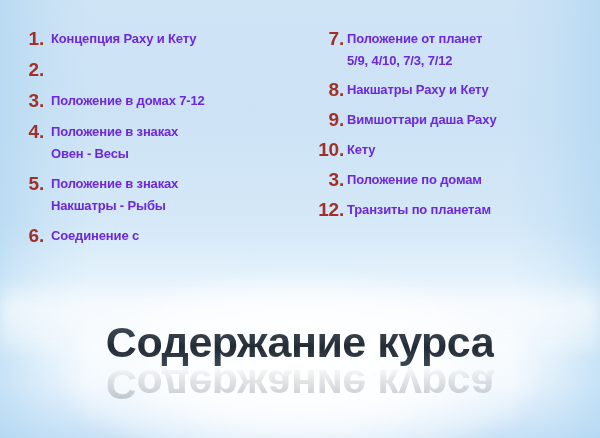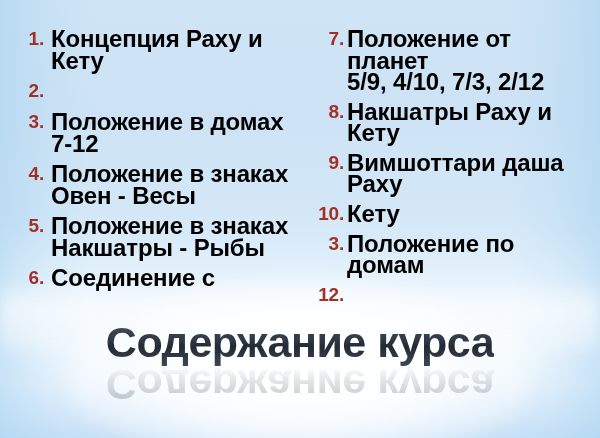--- a/index.html
+++ b/index.html
@@ -119,23 +119,23 @@
     font-size: 19px;
     line-height: 22px;
     text-align: right;
     letter-spacing: -0.2px;
   }
   .col-left .num  { width: 30px; padding-right: 7px; }
   .col-right .num { width: 36px; padding-right: 3px; }
 
   .txt {
     flex: 1 1 auto;
-    color: #000000;
+    color: #6d28d9;
     font-weight: bold;
-    font-size: 24px;
+    font-size: 13px;
     line-height: 21.5px;
     letter-spacing: -0.15px;
   }
   .txt .line2 { display: block; }
 
   
   .title-wrap {
     position: absolute;
     left: 0;
     right: 0;
@@ -215,21 +215,21 @@
         <span class="num">6.</span>
         <span class="txt"><span>Соединение с</span></span>
       </div>
 
     </div>
 
     <div class="column col-right">
 
       <div class="item">
         <span class="num">7.</span>
-        <span class="txt"><span>Положение от планет</span><span class="line2">5/9, 4/10, 7/3, 2/12</span></span>
+        <span class="txt"><span>Положение от планет</span><span class="line2">5/9, 4/10, 7/3, 7/12</span></span>
       </div>
 
       <div class="item">
         <span class="num">8.</span>
         <span class="txt"><span>Накшатры Раху и Кету</span></span>
       </div>
 
       <div class="item">
         <span class="num">9.</span>
         <span class="txt"><span>Вимшоттари даша Раху</span></span>
@@ -240,20 +240,21 @@
         <span class="txt"><span class="line2">Кету</span></span>
       </div>
 
       <div class="item">
         <span class="num">3.</span>
         <span class="txt"><span>Положение по домам</span></span>
       </div>
 
       <div class="item">
         <span class="num">12.</span>
+        <span class="txt"><span>Транзиты по планетам</span></span>
       </div>
 
 
     </div>
 
     <div class="title-wrap">
       <span class="title">Содержание курса</span>
     </div>
 
     <div class="title-reflection" aria-hidden="true">

